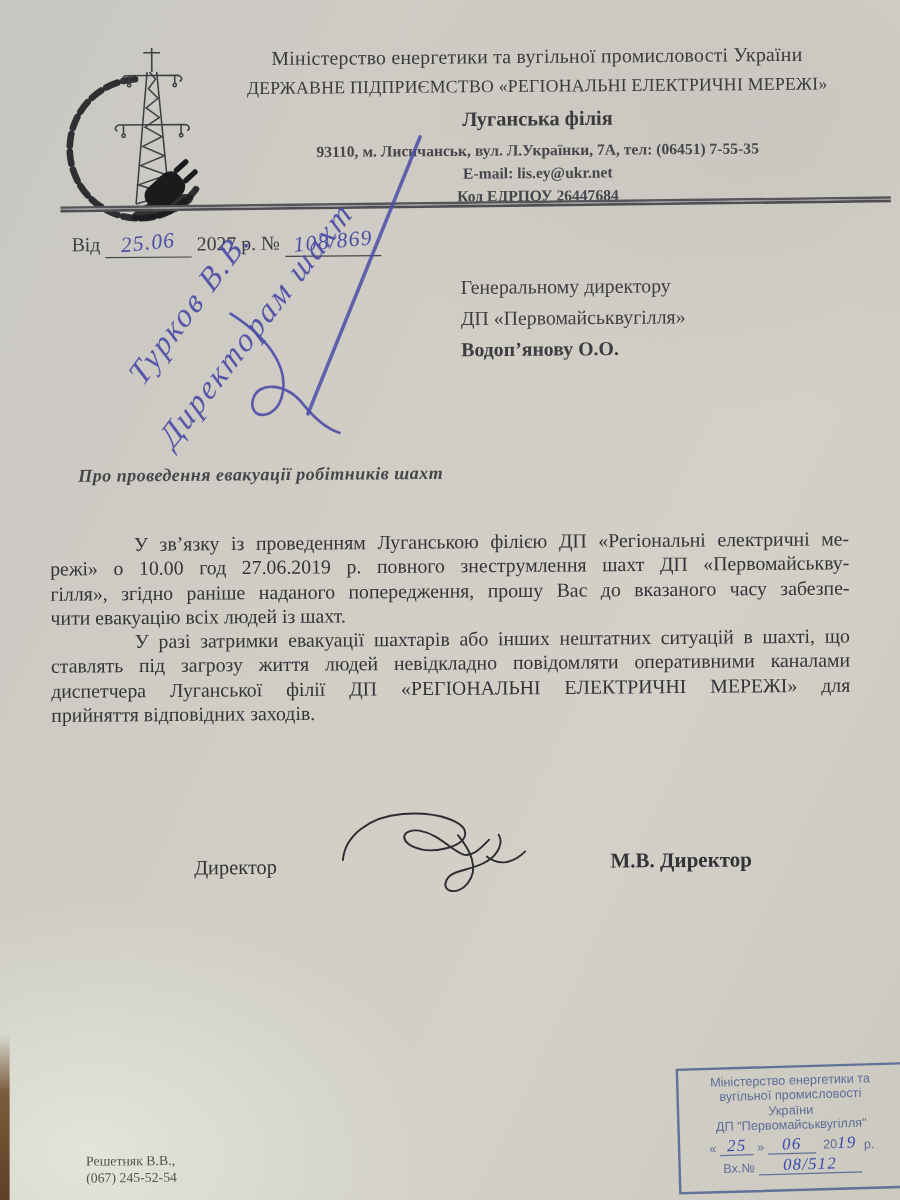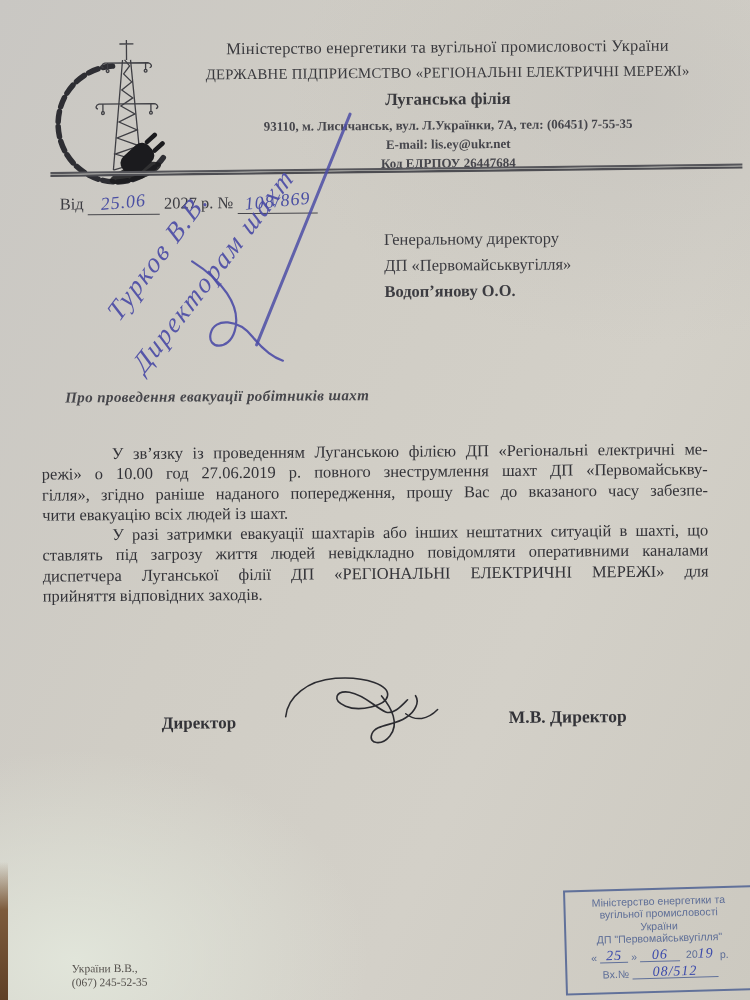--- a/index.html
+++ b/index.html
@@ -58,21 +58,21 @@
 
   
   .body-text{position:absolute;left:42px;top:442px;width:666px;font-size:16.5px;color:#333338;}
   .bodyline{height:20.3px;line-height:20.3px;overflow:hidden;}
   .jline{text-align:justify;}
   .jline::after{content:"";display:inline-block;width:100%;height:0;}
   .findent{text-indent:70px;}
   .lastline{text-align:left;}
 
   
-  .sig-title{position:absolute;left:160px;top:712px;font-weight:bold;font-size:17px;color:#333338;}
+  .sig-title{position:absolute;left:160px;top:712px;font-weight:normal;font-size:17px;color:#333338;}
   .sig-name{position:absolute;left:507px;top:708px;font-weight:bold;font-size:17.5px;color:#333338;}
   .sig-svg{position:absolute;left:276px;top:668px;}
 
   
   .footer{position:absolute;left:68px;top:960px;font-size:11.5px;line-height:13.5px;color:#56524e;}
 
   
   .stamp{position:absolute;left:561px;top:890px;width:180px;height:96px;border:2px solid #61719a;
     transform:rotate(-1.2deg);color:#5e6e97;text-align:center;padding:5px 3px 0;
     font-family:"Liberation Sans","DejaVu Sans",sans-serif;font-size:10.6px;line-height:12.4px;}
@@ -163,22 +163,22 @@
 
     <div class="sig-title">Директор</div>
     <svg class="sig-svg" width="170" height="90" viewBox="0 0 170 90">
       <path d="M 8 48 C 10 28 30 12 58 10 C 90 8 112 18 110 28 C 108 38 82 44 68 38 C 54 32 58 22 72 24 C 88 27 98 40 108 44 C 116 47 124 38 130 32" stroke="#2c2c31" stroke-width="1.6" fill="none" stroke-linecap="round"></path>
       <path d="M 104 28 C 114 40 122 56 112 68 C 104 78 90 76 94 66 C 98 56 116 58 128 50 C 138 44 142 34 138 28" stroke="#2c2c31" stroke-width="1.6" fill="none" stroke-linecap="round"></path>
       <path d="M 128 46 C 138 54 150 52 160 42" stroke="#2c2c31" stroke-width="1.5" fill="none" stroke-linecap="round"></path>
     </svg>
     <div class="sig-name">М.В. Директор</div>
 
     <div class="footer">
-      <div>України В.В.,</div>
-      <div>(067) 245-52-35</div>
+      <div>Решетняк В.В.,</div>
+      <div>(067) 245-52-54</div>
     </div>
 
     <div class="stamp">
       <div>Міністерство енергетики та</div>
       <div>вугільної промисловості</div>
       <div>України</div>
       <div>ДП "Первомайськвугілля"</div>
       <div class="stamp-row">
         <span>«</span>
         <span class="s-blank" style="width:28px"><span class="stamp-hw">25</span></span>

